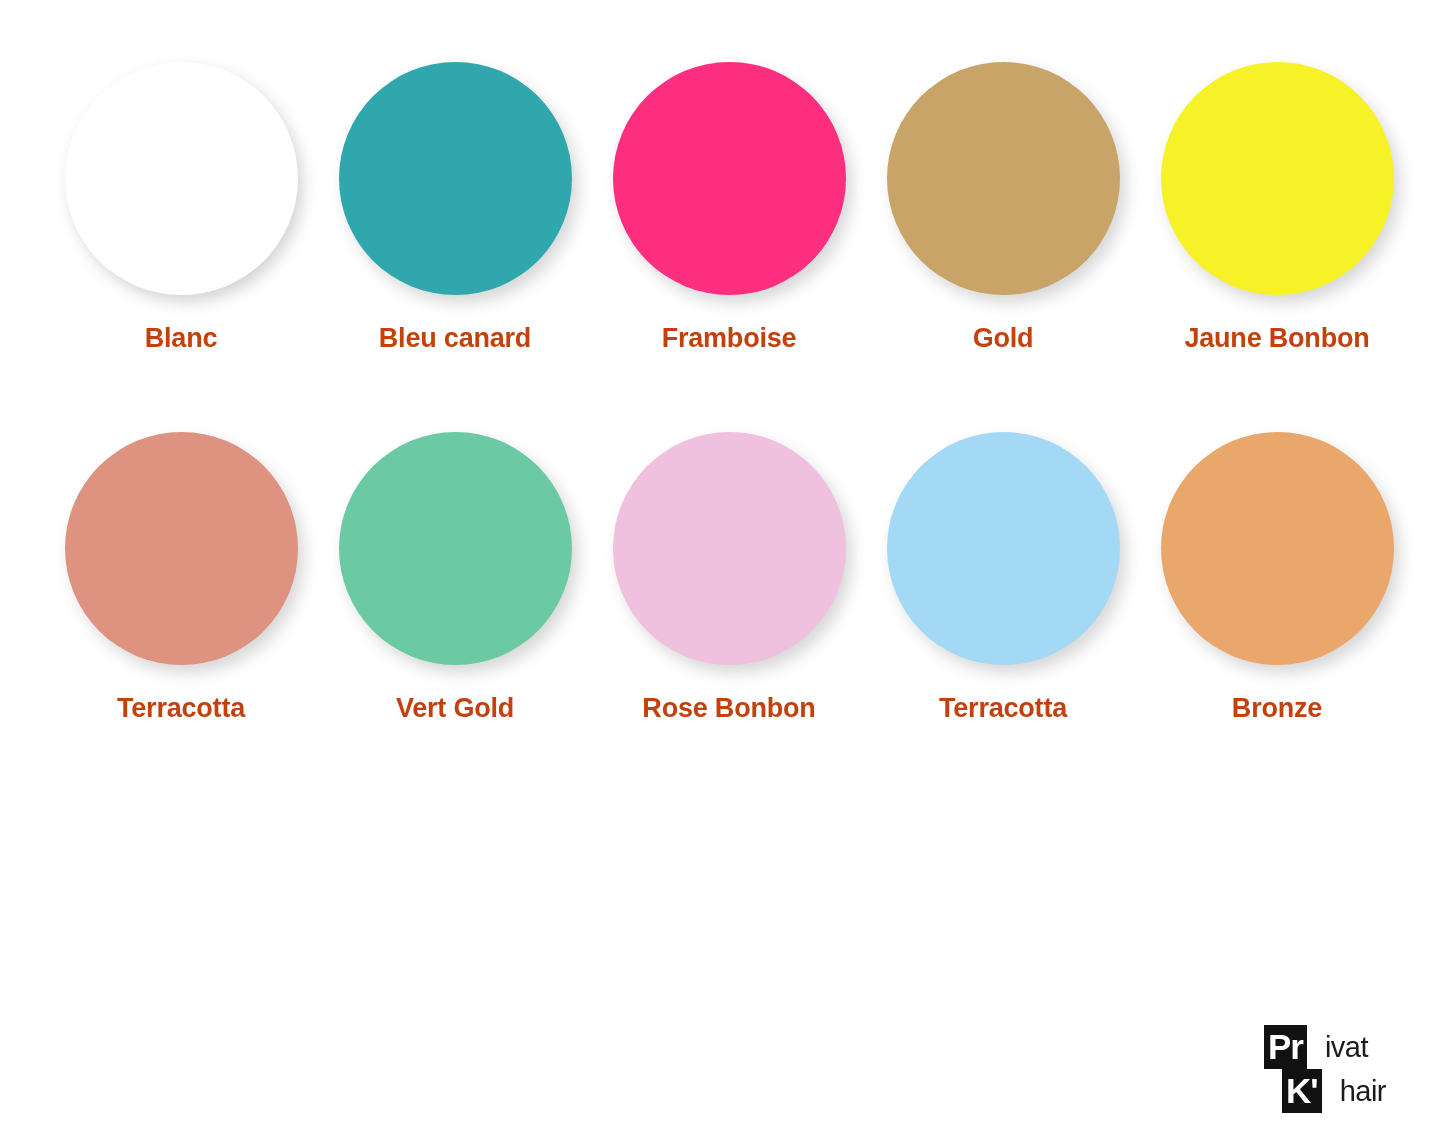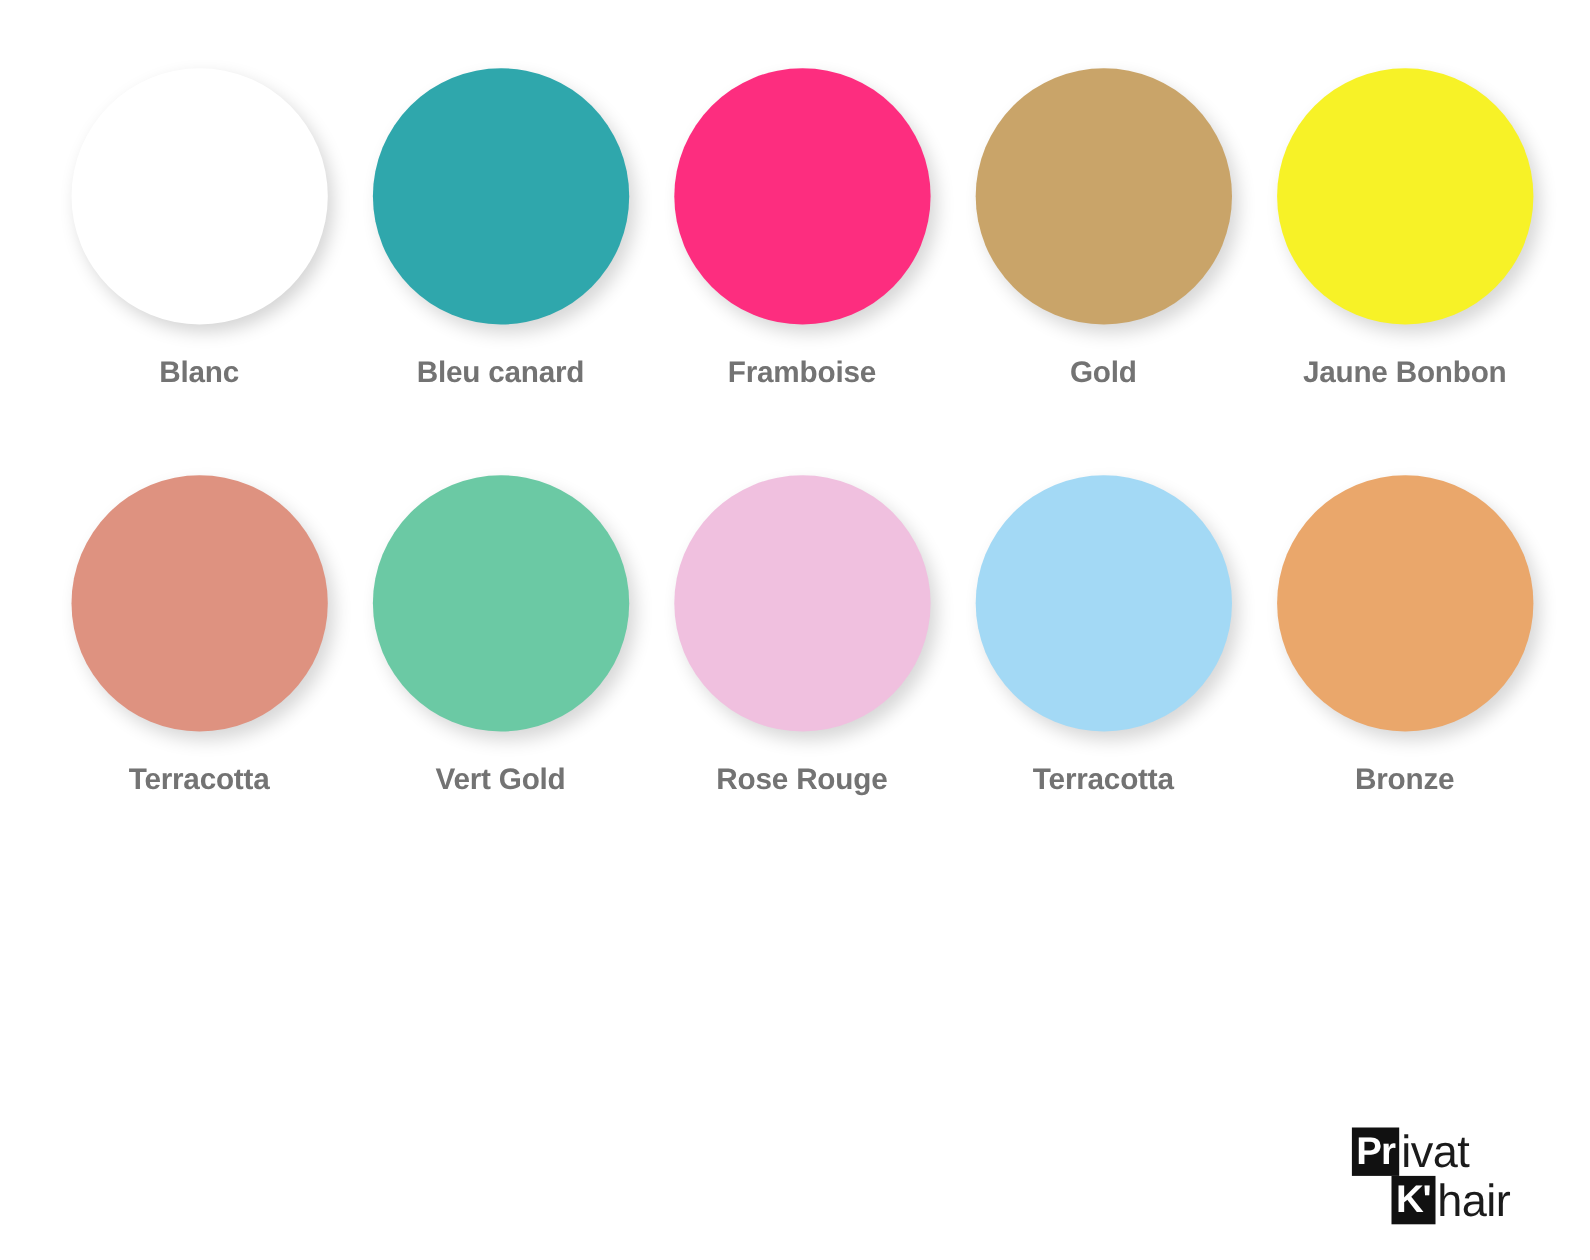--- a/index.html
+++ b/index.html
@@ -52,61 +52,62 @@
   }
 
   .swatch-circle.is-white {
     box-shadow: 5px 7px 15px rgba(0,0,0,0.17);
   }
 
   .swatch-label {
     margin-top: 30px;
     font-size: 27px;
     font-weight: bold;
-    color: #737373;
+    color: #c2410c;
     text-align: center;
     letter-spacing: -0.2px;
     white-space: nowrap;
     line-height: 1;
   }
 
   
   #brand-logo {
     position: absolute;
     right: 42px;
     bottom: 22px;
     width: 190px;
     height: 100px;
   }
   .logo-line {
     display: flex;
     align-items: center;
     height: 48px;
+    justify-content: center;
   }
   .logo-line-top { padding-left: 16px; }
   .logo-line-bottom { padding-left: 52px; margin-top: -4px; }
 
   .logo-box {
     background: #111111;
     color: #ffffff;
     font-size: 35px;
     font-weight: bold;
     line-height: 44px;
     height: 44px;
     padding: 0 4px;
     display: inline-block;
     letter-spacing: -1px;
   }
   .logo-plain {
     color: #1b1b1b;
-    font-size: 41px;
+    font-size: 29px;
     font-weight: 400;
     line-height: 44px;
     letter-spacing: -0.5px;
-    padding-left: 2px;
+    padding-left: 18px;
   }
 </style>
 </head>
 <body>
 
 <div id="palette-sheet">
 
   <div class="swatch-grid">
       <div class="swatch-cell">
         <div class="swatch-circle is-white" style="background: rgb(255, 255, 255);"></div>
@@ -131,21 +132,21 @@
       <div class="swatch-cell">
         <div class="swatch-circle" style="background: rgb(222, 146, 128);"></div>
         <div class="swatch-label">Terracotta</div>
       </div>
       <div class="swatch-cell">
         <div class="swatch-circle" style="background: rgb(107, 201, 164);"></div>
         <div class="swatch-label">Vert Gold</div>
       </div>
       <div class="swatch-cell">
         <div class="swatch-circle" style="background: rgb(240, 192, 223);"></div>
-        <div class="swatch-label">Rose Rouge</div>
+        <div class="swatch-label">Rose Bonbon</div>
       </div>
       <div class="swatch-cell">
         <div class="swatch-circle" style="background: rgb(163, 217, 245);"></div>
         <div class="swatch-label">Terracotta</div>
       </div>
       <div class="swatch-cell">
         <div class="swatch-circle" style="background: rgb(234, 167, 107);"></div>
         <div class="swatch-label">Bronze</div>
       </div>
     </div>

